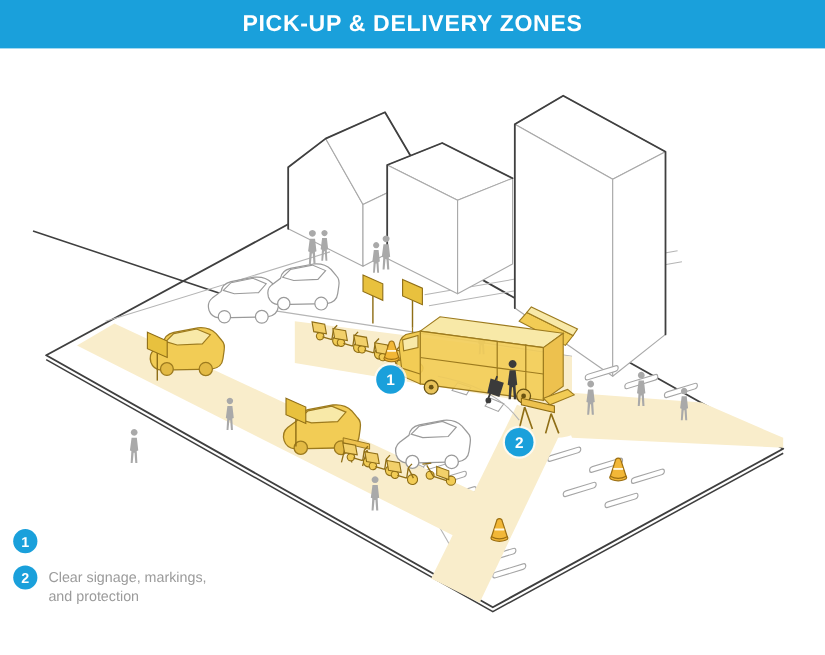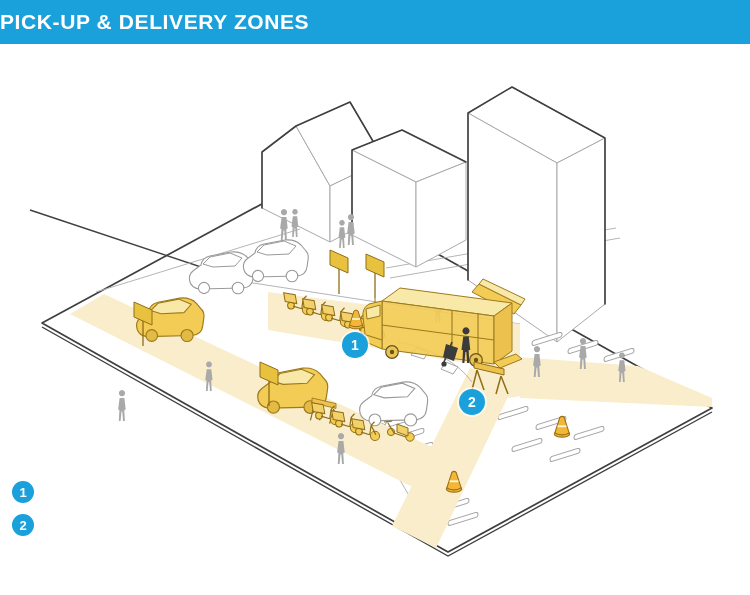--- a/index.html
+++ b/index.html
@@ -4,21 +4,21 @@
 <style>
   :root{
     --accent:#1aa0db; --zone-cream:#f9edcb; --vehicle-yellow:#f2cc55;
     --vehicle-yellow-light:#f8e9a8; --vehicle-yellow-dark:#9c7a1e;
     --cone-orange:#f2b737; --outline-dark:#3f3f3f; --line-gray:#b5b5b5;
     --people-gray:#a9a9a9; --people-dark:#3b3b3b; --legend-text-gray:#9b9b9b;
   }
   html,body{margin:0;padding:0;background:#fff;font-family:"Liberation Sans",sans-serif;}
   .page{position:relative;width:750px;height:595px;background:#fff;overflow:hidden;}
   .title-bar{position:absolute;left:0;top:0;width:750px;height:44px;background:var(--accent);
-    display:flex;align-items:center;}
+    display:flex;align-items:center;justify-content:center;}
   .title-bar h1{margin:0;color:#fff;font-size:21px;font-weight:bold;letter-spacing:.6px;}
   .scene{position:absolute;left:0;top:0;width:750px;height:595px;}
   .plane{fill:#fff;stroke:var(--outline-dark);stroke-width:1.7;stroke-linejoin:round;}
   .edge{stroke:var(--outline-dark);stroke-width:1.4;fill:none;}
   .curb{stroke:var(--line-gray);stroke-width:1;fill:none;}
   .bwall{fill:#fff;stroke:#a9a9a9;stroke-width:1;stroke-linejoin:round;}
   .bout{fill:none;stroke:var(--outline-dark);stroke-width:1.6;stroke-linejoin:round;stroke-linecap:round;}
   .zone{fill:var(--zone-cream);}
   .dash{fill:#fff;stroke:#a5a5a5;stroke-width:1;}
   .y{fill:var(--vehicle-yellow);stroke:var(--vehicle-yellow-dark);stroke-width:1;}
@@ -241,16 +241,17 @@
 
   <div class="marker marker-1">1</div>
   <div class="marker marker-2">2</div>
 
   <div class="legend">
     <div class="legend-item">
       <div class="legend-num">1</div>
     </div>
     <div class="legend-item">
       <div class="legend-num">2</div>
+      <div class="legend-text">Clear signage, markings, and protection</div>
     </div>
   </div>
 
 </div>
 
 </body></html>

